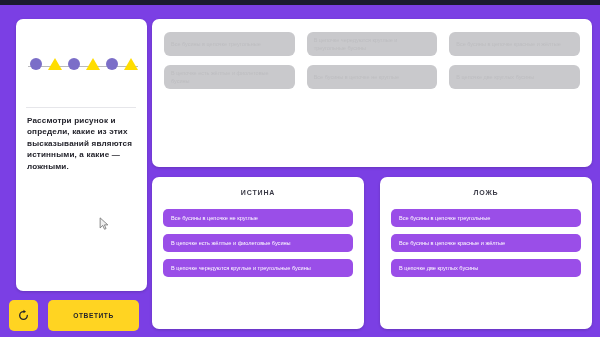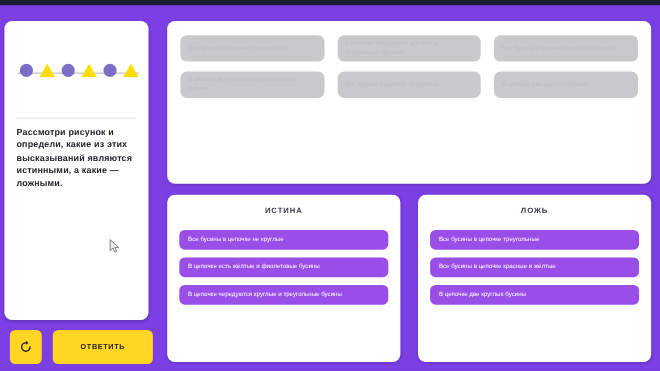--- a/index.html
+++ b/index.html
@@ -13,21 +13,21 @@
     position:absolute;left:0;top:0;width:600px;height:5px;
     background:#1b1b2f;
   }
   #stage{
     position:absolute;left:0;top:5px;width:600px;height:332px;
     background:#7b3fe4;
   }
 
   
   #task-card{
-    position:absolute;left:4px;top:14px;width:131px;height:272px;
+    position:absolute;left:16px;top:14px;width:131px;height:272px;
     background:#ffffff;border-radius:7px;
     box-shadow:0 1px 3px rgba(0,0,0,.18);
     overflow:hidden;
   }
   #bead-figure{
     position:relative;height:66px;
   }
   #bead-line{
     position:absolute;left:12px;top:47px;width:110px;height:1px;
     background:#b9b9bd;

